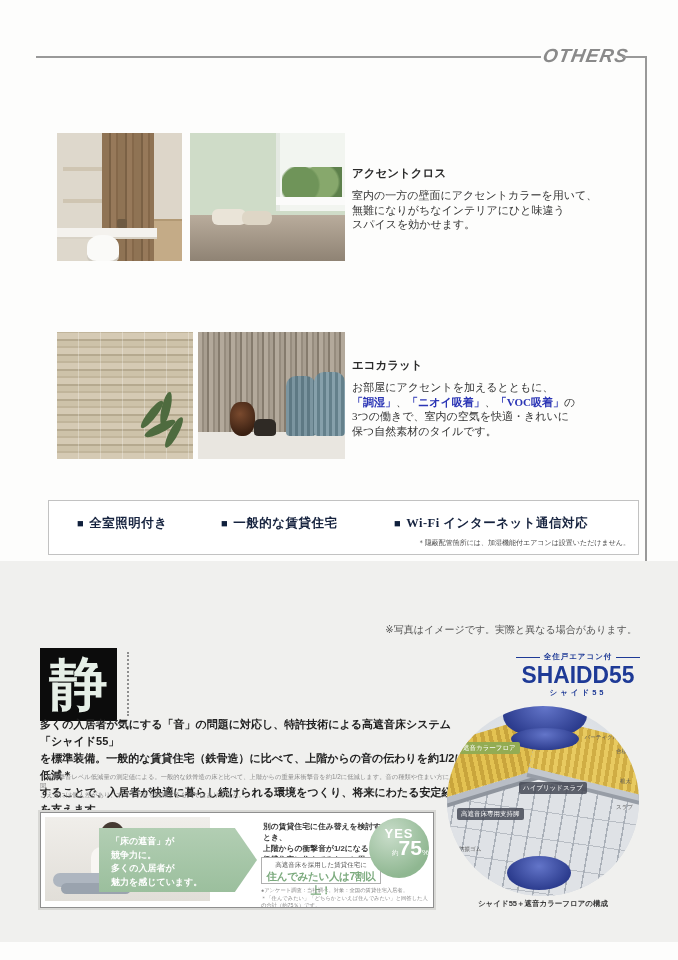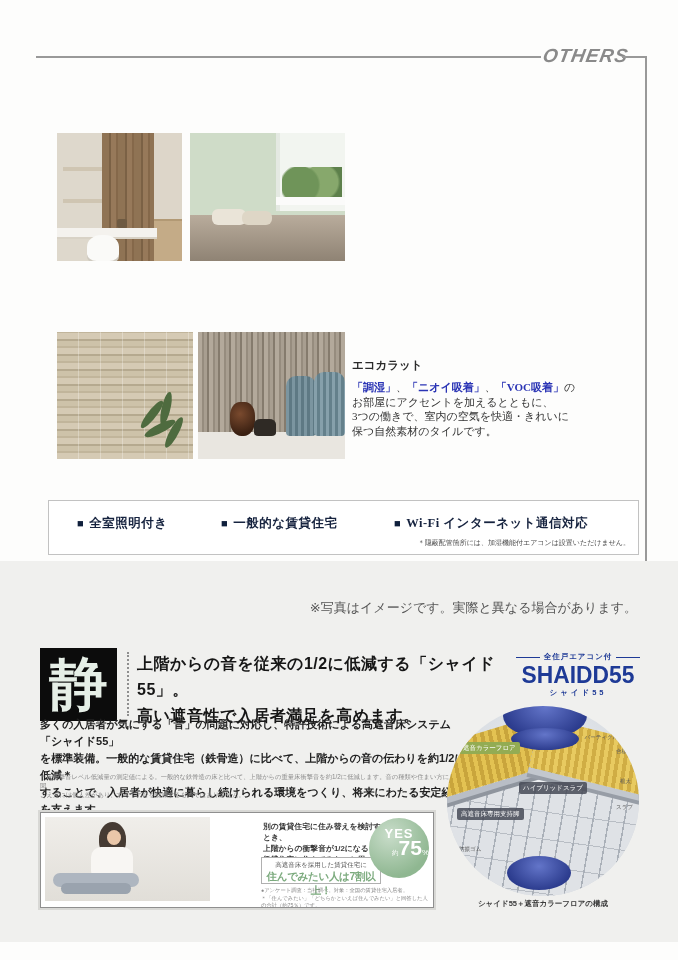--- a/index.html
+++ b/index.html
@@ -55,21 +55,21 @@
   .bodyline{font-size:11px;line-height:14.5px;color:#333;}
   .blue{color:#2b35b5;}
 
   
   .featbox{left:48px;top:500px;width:589px;height:53px;border:1px solid #c2c2c2;background:#fff;}
   .featitem{position:absolute;top:14px;font-size:12.5px;font-weight:bold;color:#16233f;letter-spacing:.5px;}
   .featitem .bullet{font-size:11px;margin-right:5px;color:#10203c;}
   .featnote{position:absolute;right:8px;top:37px;font-size:7px;color:#4a4a4a;}
 
   .band{left:0;top:561px;width:678px;height:381px;background:#f0f0ee;}
-  .photonote{right:41px;top:599px;font-size:13px;color:#555;}
+  .photonote{right:41px;top:623px;font-size:10px;color:#555;}
 
   
   .kanjibox{left:40px;top:648px;width:77px;height:73px;background:#0c0c0c;display:flex;align-items:center;justify-content:center;}
   .kanji{font-size:58px;font-weight:bold;color:#e6efe7;line-height:1;}
   .dotsep{left:127px;top:652px;height:64px;border-left:2px dotted #8f8f8f;}
   .headline{left:137px;top:651px;width:390px;font-size:16px;font-weight:800;color:#161616;line-height:26px;letter-spacing:.5px;}
   .logo{left:516px;top:652px;width:124px;text-align:center;color:#1e3a96;}
   .logo .sys{display:flex;align-items:center;gap:4px;font-size:7.5px;letter-spacing:1px;font-weight:bold;}
   .logo .sys:before,.logo .sys:after{content:"";flex:1;border-top:1px solid #1e3a96;}
   .logo .brand{font-size:24px;font-weight:900;letter-spacing:0;line-height:26px;transform:scaleX(.95);}
@@ -145,63 +145,65 @@
   </div>
   <div class="photo p2" style="left:190px;top:133px;width:155px;height:128px;">
     <div class="win"></div>
     <div class="green"></div>
     <div class="sill"></div>
     <div class="bed"></div>
     <div class="pil1"></div>
     <div class="pil2"></div>
   </div>
 
+  <div class="abs serif" style="left:352px;top:166px;width:286px;">
+    <div class="blocktitle">アクセントクロス</div>
+    <div class="bodyline">室内の一方の壁面にアクセントカラーを用いて、</div>
+    <div class="bodyline">無難になりがちなインテリアにひと味違う</div>
+    <div class="bodyline">スパイスを効かせます。</div>
+  </div>
 
   <div class="photo p3" style="left:57px;top:332px;width:136px;height:127px;">
     <div class="joints"></div>
     <div class="leaf" style="left:78px;top:78px;transform:rotate(-55deg);"></div>
     <div class="leaf" style="left:92px;top:72px;transform:rotate(-80deg);"></div>
     <div class="leaf" style="left:86px;top:92px;transform:rotate(-30deg);"></div>
     <div class="leaf" style="left:100px;top:96px;transform:rotate(-65deg);"></div>
   </div>
   <div class="photo p4" style="left:198px;top:332px;width:147px;height:127px;">
     <div class="table"></div>
     <div class="vaseb"></div>
     <div class="obj"></div>
     <div class="vase1"></div>
     <div class="vase2"></div>
   </div>
 
   <div class="abs serif" style="left:352px;top:358px;width:290px;">
     <div class="blocktitle">エコカラット</div>
+    <div class="bodyline">お部屋にアクセントを加えるとともに、</div>
     <div class="bodyline"><span class="blue" style="font-weight:bold;">「調湿」</span><span>、</span><span class="blue" style="font-weight:bold;">「ニオイ吸着」</span><span>、</span><span class="blue" style="font-weight:bold;">「VOC吸着」</span><span>の</span></div>
-    <div class="bodyline">お部屋にアクセントを加えるとともに、</div>
     <div class="bodyline">3つの働きで、室内の空気を快適・きれいに</div>
     <div class="bodyline">保つ自然素材のタイルです。</div>
   </div>
 
   <div class="abs featbox serif">
     <div class="featitem" style="left:28px;"><span class="bullet">■</span><span>全室照明付き</span></div>
     <div class="featitem" style="left:172px;"><span class="bullet">■</span><span>一般的な賃貸住宅</span></div>
     <div class="featitem" style="left:345px;"><span class="bullet">■</span><span>Wi-Fi インターネット通信対応</span></div>
     <div class="featnote">＊隠蔽配管箇所には、加湿機能付エアコンは設置いただけません。</div>
   </div>
 
   <div class="abs band"></div>
 
   <div class="abs photonote">※写真はイメージです。実際と異なる場合があります。</div>
 
   <div class="abs kanjibox">
     <div class="kanji serif">静</div>
   </div>
   <div class="abs dotsep"></div>
-  <div class="abs headline">
-    <div>上階からの音を従来の1/2に低減する「シャイド55」。</div>
-    <div>高い遮音性で入居者満足を高めます。</div>
-  </div>
   <div class="abs logo">
     <div class="sys">全住戸エアコン付</div>
     <div class="brand">SHAIDD55</div>
     <div class="sub">シャイド55</div>
   </div>
 
   <div class="abs quietbody">
     <div>多くの入居者が気にする「音」の問題に対応し、特許技術による高遮音床システム「シャイド55」</div>
     <div>を標準装備。一般的な賃貸住宅（鉄骨造）に比べて、上階からの音の伝わりを約1/2に低減＊</div>
     <div>することで、入居者が快適に暮らし続けられる環境をつくり、将来にわたる安定経営を支えます。</div>
@@ -211,20 +213,26 @@
     <div>こえ方には個人差があり、すべての音を低減するものではありません。</div>
   </div>
 
   <div class="abs survey">
     <div class="woman">
       <div class="hair"></div>
       <div class="face"></div>
       <div class="top"></div>
       <div class="legs"></div>
       <div class="legs2"></div>
+    </div>
+    <div class="ribbon">
+      <div>「床の遮音」が</div>
+      <div>競争力に。</div>
+      <div>多くの入居者が</div>
+      <div>魅力を感じています。</div>
     </div>
     <div class="question">
       <div>別の賃貸住宅に住み替えを検討するとき、</div>
       <div>上階からの衝撃音が1/2になる</div>
       <div>賃貸住宅に住んでみたいと思いますか。</div>
     </div>
     <div class="ansbox">
       <div class="ans-s">高遮音床を採用した賃貸住宅に</div>
       <div class="ans-b">住んでみたい人は7割以上！</div>
     </div>

